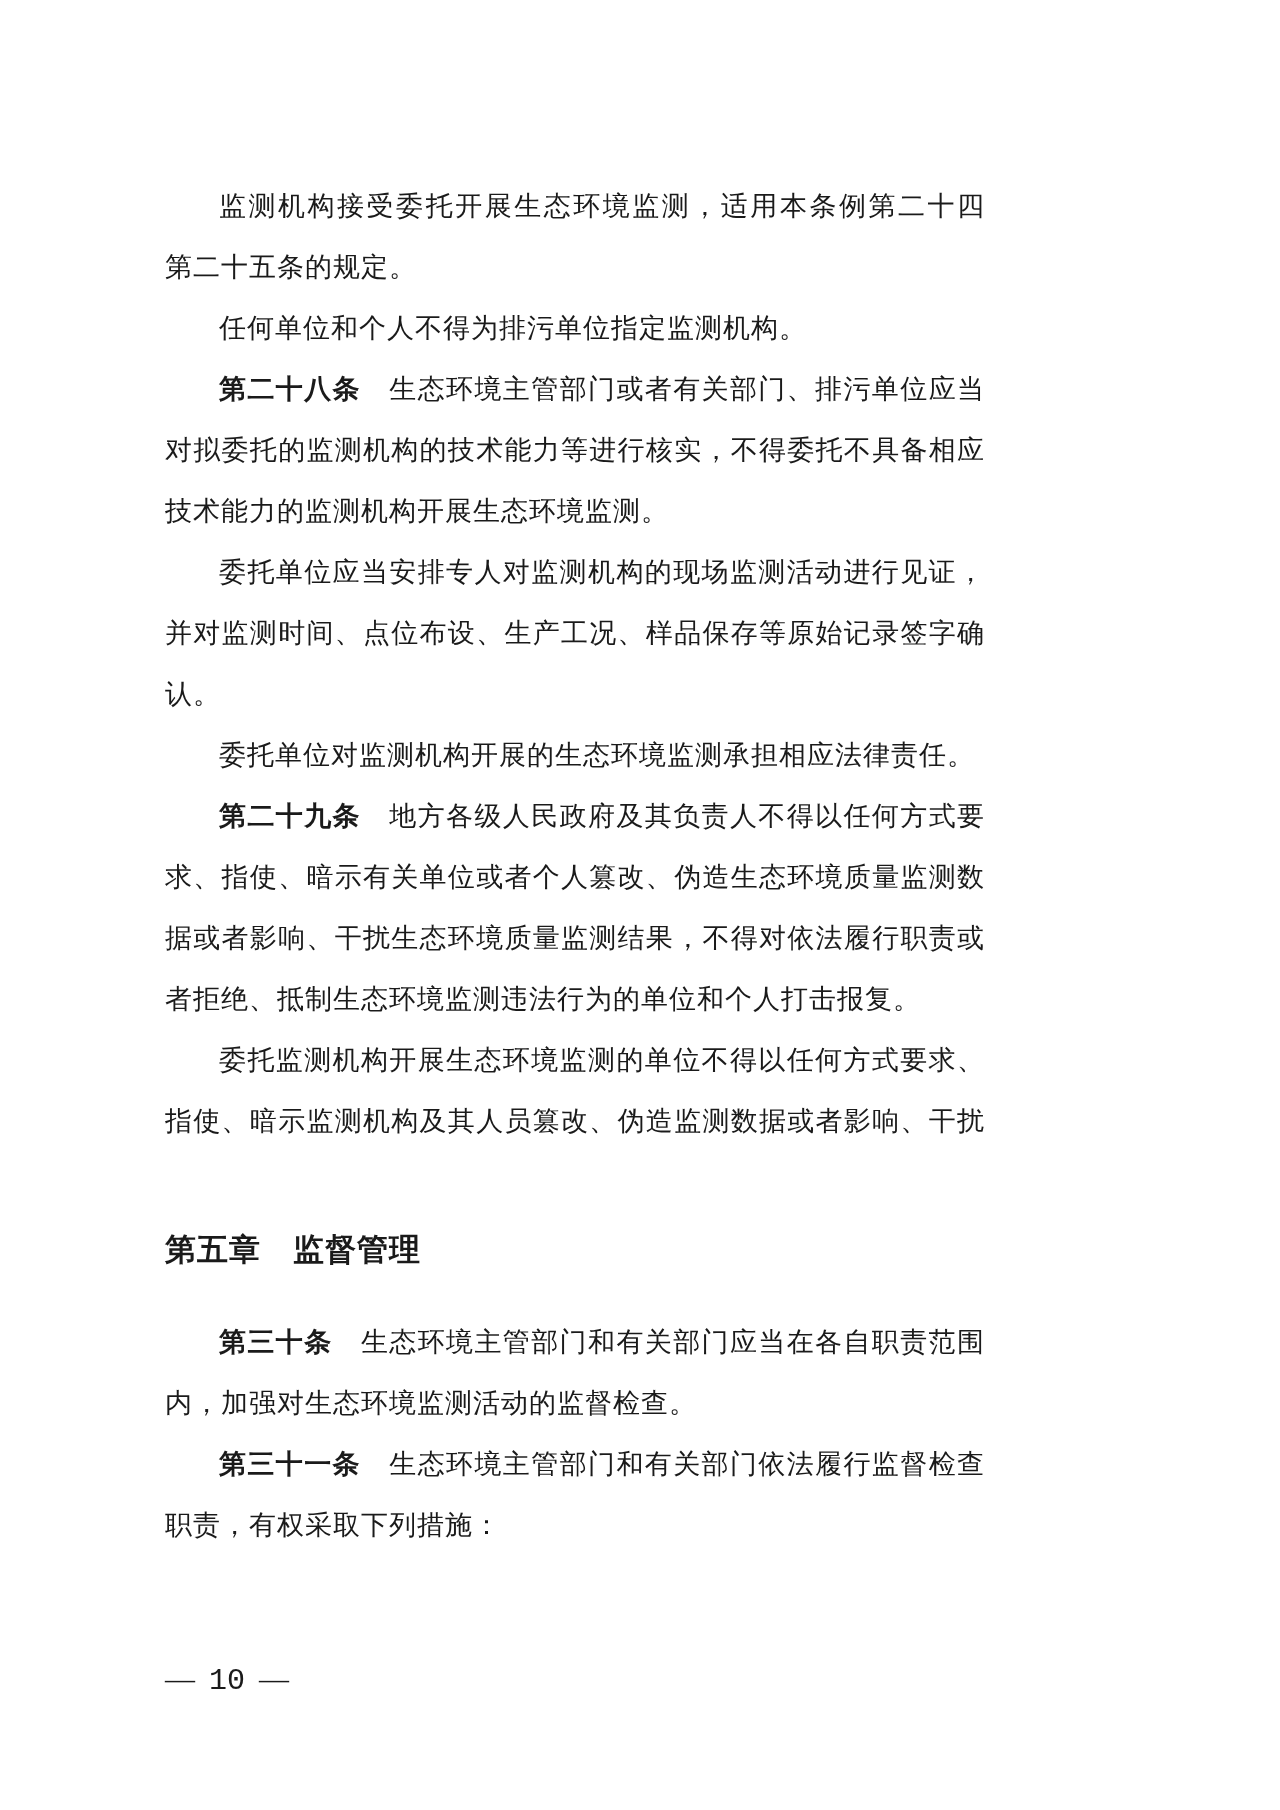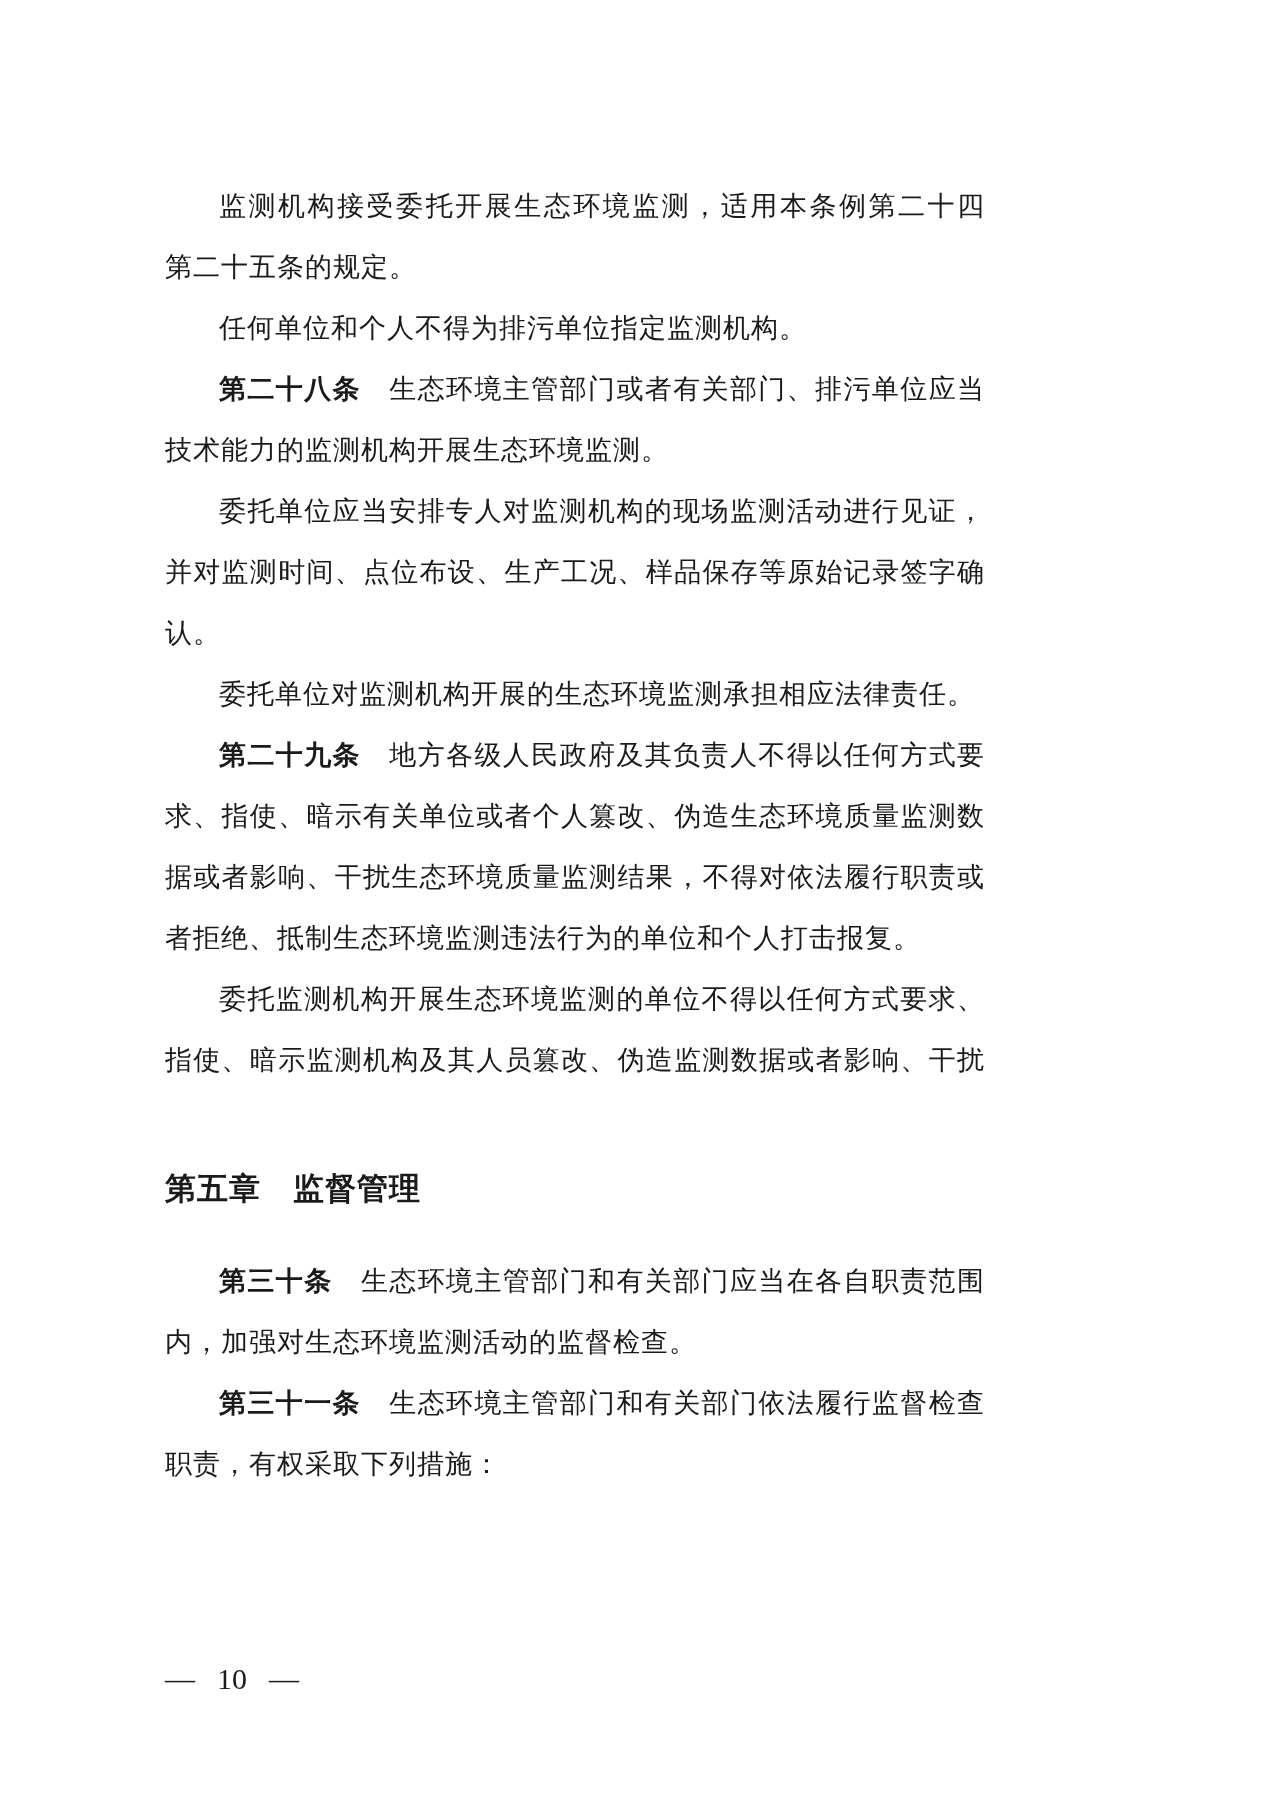--- a/index.html
+++ b/index.html
@@ -44,31 +44,32 @@
     letter-spacing: 1px;
   }
   .footer {
     position: absolute;
     left: 165px;
     top: 1662px;
     font-size: 30px;
     line-height: 34px;
     white-space: nowrap;
   }
-  .footer .pn { margin: 0 22px; }
+  .footer .pn { margin: 0 14px; font-family: Liberation Mono, monospace; }
 </style>
 </head>
 <body>
 
 <div class="page">
   <div class="content">
       <div class="line indent fill"><span class="reg">监测机构接受委托开展生态环境监测，适用本条例第二十四条、</span></div>
       <div class="line"><span class="reg">第二十五条的规定。</span></div>
       <div class="line indent"><span class="reg">任何单位和个人不得为排污单位指定监测机构。</span></div>
       <div class="line indent fill"><span class="art">第二十八条</span><span class="reg">　生态环境主管部门或者有关部门、排污单位应当</span></div>
+      <div class="line fill"><span class="reg">对拟委托的监测机构的技术能力等进行核实，不得委托不具备相应</span></div>
       <div class="line"><span class="reg">技术能力的监测机构开展生态环境监测。</span></div>
       <div class="line indent fill"><span class="reg">委托单位应当安排专人对监测机构的现场监测活动进行见证，</span></div>
       <div class="line fill"><span class="reg">并对监测时间、点位布设、生产工况、样品保存等原始记录签字确</span></div>
       <div class="line"><span class="reg">认。</span></div>
       <div class="line indent"><span class="reg">委托单位对监测机构开展的生态环境监测承担相应法律责任。</span></div>
       <div class="line indent fill"><span class="art">第二十九条</span><span class="reg">　地方各级人民政府及其负责人不得以任何方式要</span></div>
       <div class="line fill"><span class="reg">求、指使、暗示有关单位或者个人篡改、伪造生态环境质量监测数</span></div>
       <div class="line fill"><span class="reg">据或者影响、干扰生态环境质量监测结果，不得对依法履行职责或</span></div>
       <div class="line"><span class="reg">者拒绝、抵制生态环境监测违法行为的单位和个人打击报复。</span></div>
       <div class="line indent fill"><span class="reg">委托监测机构开展生态环境监测的单位不得以任何方式要求、</span></div>

